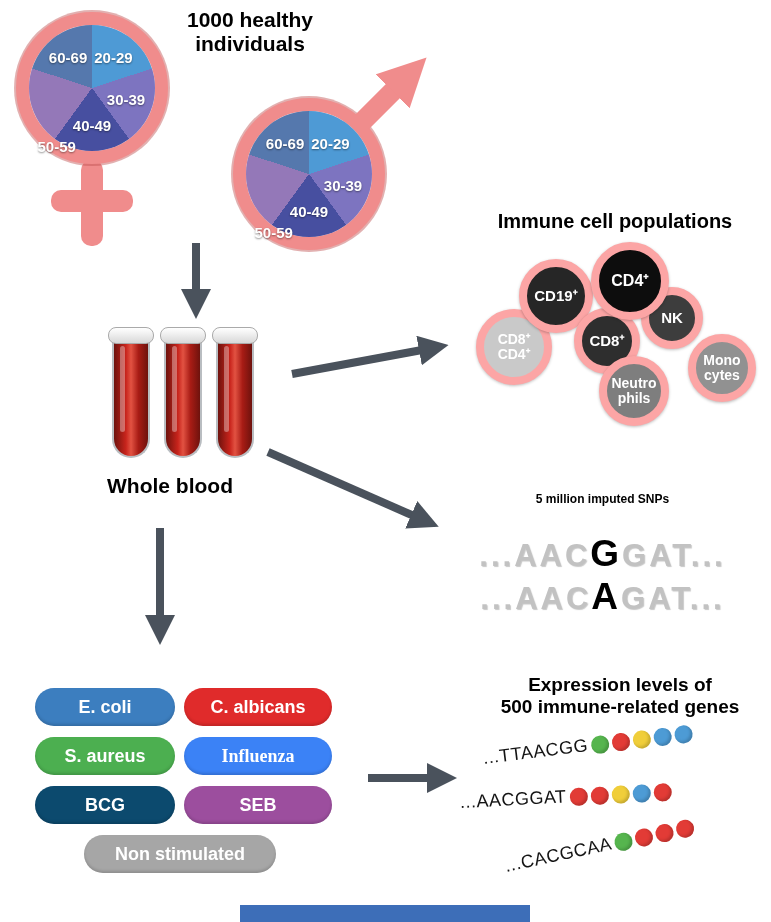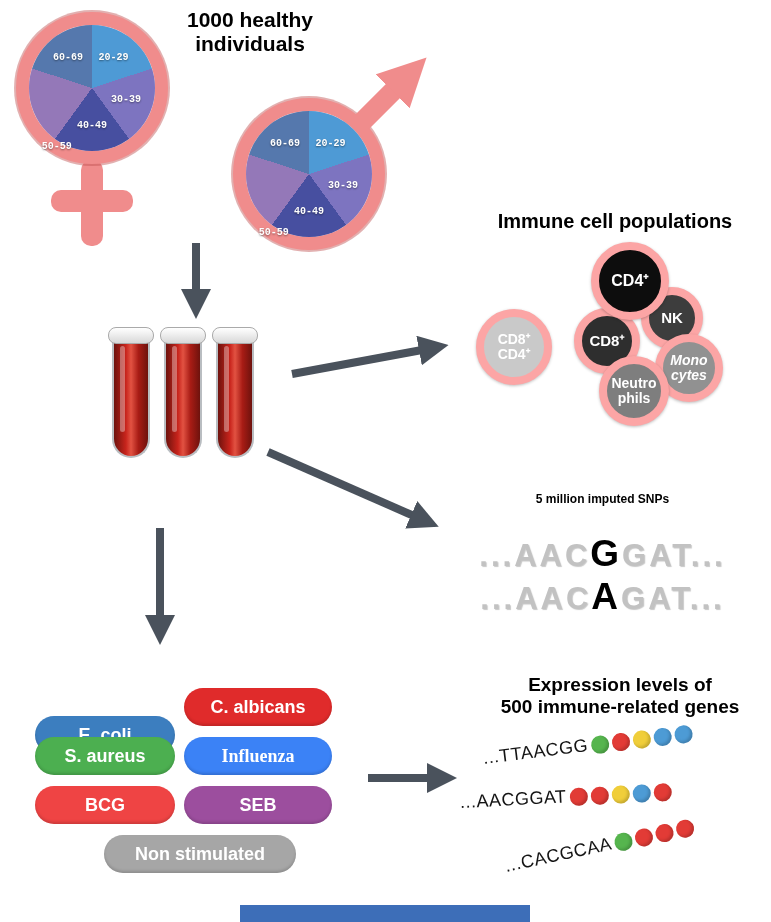--- a/index.html
+++ b/index.html
@@ -10,22 +10,22 @@
   .preline { white-space:pre-line; }
 
   
   .gender { position:absolute; }
   .pie-ring { width:152px; height:152px; border-radius:50%;
               border:13px solid var(--pink);
               box-shadow:0 0 0 2px rgba(190,80,80,.45), inset 0 0 0 2px rgba(90,60,120,.35);
               position:relative; background:#fff; }
   .pie { position:absolute; inset:0; border-radius:50%; }
   .age-label { position:absolute; transform:translate(-50%,-50%);
-               color:#fff; font-weight:bold; font-size:10px;
-               text-shadow:0 1px 2px rgba(0,0,0,.45); white-space:nowrap;font-family:Liberation Mono, monospace; }
+               color:#fff; font-weight:bold; font-size:15px;
+               text-shadow:0 1px 2px rgba(0,0,0,.45); white-space:nowrap; }
   .pos-a0 { left:67%; top:25%; }  
   .pos-a1 { left:77%; top:59%; }  
   .pos-a2 { left:50%; top:79%;text-align:right; }  
   .pos-a3 { left:22%; top:59%;margin-top:47px; }  
   .pos-a4 { left:31%; top:25%; }  
 
   .f-stem { position:absolute; width:22px; height:86px; background:var(--pink);
             border-radius:10px; left:65px; top:148px; }
   .f-bar  { position:absolute; width:82px; height:22px; background:var(--pink);
             border-radius:10px; left:35px; top:178px; }
@@ -102,52 +102,54 @@
         <span class="age-label pos-a4">60-69</span>
       </div>
     </div>
   </div>
 
   <div class="tubes" style="left:112px; top:336px;">
     <div class="tube"></div>
     <div class="tube"></div>
     <div class="tube"></div>
   </div>
+  <div class="abs heading" style="left:75px; top:474px; width:190px; font-size:21px;">Whole blood</div>
 
   <div class="abs heading" style="left:465px; top:210px; width:300px; font-size:20px;">Immune cell populations</div>
 
   <div class="cell" style="left: 476px; top: 309px; width: 76px; height: 76px; font-size: 14px; z-index: 1; background-color: rgb(201, 201, 201);">CD8⁺
 CD4⁺</div>
+  <div class="cell" style="left: 519px; top: 259px; width: 74px; height: 74px; font-size: 15px; z-index: 2; background-color: rgb(38, 38, 38);">CD19⁺</div>
   <div class="cell" style="left: 641px; top: 287px; width: 62px; height: 62px; font-size: 15px; z-index: 2; background-color: rgb(61, 61, 61);">NK</div>
-  <div class="cell" style="left: 655px; top: 334px; width: 68px; height: 68px; font-size: 14px; z-index: 3; background-color: rgb(145, 145, 145); font-style: italic;">Mono
+  <div class="cell" style="left: 688px; top: 334px; width: 68px; height: 68px; font-size: 14px; z-index: 3; background-color: rgb(145, 145, 145);">Mono
 cytes</div>
   <div class="cell" style="left: 574px; top: 308px; width: 66px; height: 66px; font-size: 15px; z-index: 4; background-color: rgb(46, 46, 46);">CD8⁺</div>
   <div class="cell" style="left: 599px; top: 356px; width: 70px; height: 70px; font-size: 14px; z-index: 4; background-color: rgb(126, 126, 126);">Neutro
 phils</div>
   <div class="cell" style="left: 591px; top: 242px; width: 78px; height: 78px; font-size: 16px; z-index: 5; background-color: rgb(13, 13, 13);">CD4⁺</div>
 
   <div class="abs heading" style="left:440px; top:492px; width:325px; font-size:12px;">5 million imputed SNPs</div>
   <div class="snp-line" style="left:430px; top:533px; width:345px;">
     <span>...AAC</span>
       <span class="snp-variant">G</span>
       <span>GAT...</span>
   </div>
   <div class="snp-line" style="left:430px; top:576px; width:345px;">
     <span>...AAC</span>
       <span class="snp-variant">A</span>
       <span>GAT...</span>
   </div>
 
-  <div class="pill" style="left: 35px; top: 688px; width: 140px; background-color: rgb(60, 126, 191); margin-top: 28px;">E. coli</div>
+  <div class="pill" style="left: 35px; top: 688px; width: 140px; background-color: rgb(60, 126, 191);">E. coli</div>
   <div class="pill" style="left: 184px; top: 688px; width: 148px; background-color: rgb(224, 43, 43);">C. albicans</div>
   <div class="pill" style="left: 35px; top: 737px; width: 140px; background-color: rgb(76, 175, 80);">S. aureus</div>
   <div class="pill" style="left: 184px; top: 737px; width: 148px; background-color: #3b82f6; font-family: Liberation Serif, serif;">Influenza</div>
-  <div class="pill" style="left: 35px; top: 786px; width: 140px; background-color: #ef4444;">BCG</div>
+  <div class="pill" style="left: 35px; top: 786px; width: 140px; background-color: #0c4a6e;">BCG</div>
   <div class="pill" style="left: 184px; top: 786px; width: 148px; background-color: rgb(156, 78, 158);">SEB</div>
-  <div class="pill" style="left: 104px; top: 835px; width: 192px; background-color: rgb(166, 166, 166);">Non stimulated</div>
+  <div class="pill" style="left: 84px; top: 835px; width: 192px; background-color: rgb(166, 166, 166);">Non stimulated</div>
 
   <div class="abs heading preline" style="left:470px; top:674px; width:300px; font-size:19px;">Expression levels of
 500 immune-related genes</div>
 
   <div class="gene" style="left:483px; top:748px; transform:rotate(-7deg);">
     <span class="gene-seq">...TTAACGG</span>
     <span class="bead" style="background-color: rgb(86, 181, 78);"></span>
     <span class="bead" style="background-color: rgb(226, 59, 54);"></span>
     <span class="bead" style="background-color: rgb(240, 206, 58);"></span>
     <span class="bead" style="background-color: rgb(77, 155, 213);"></span>

